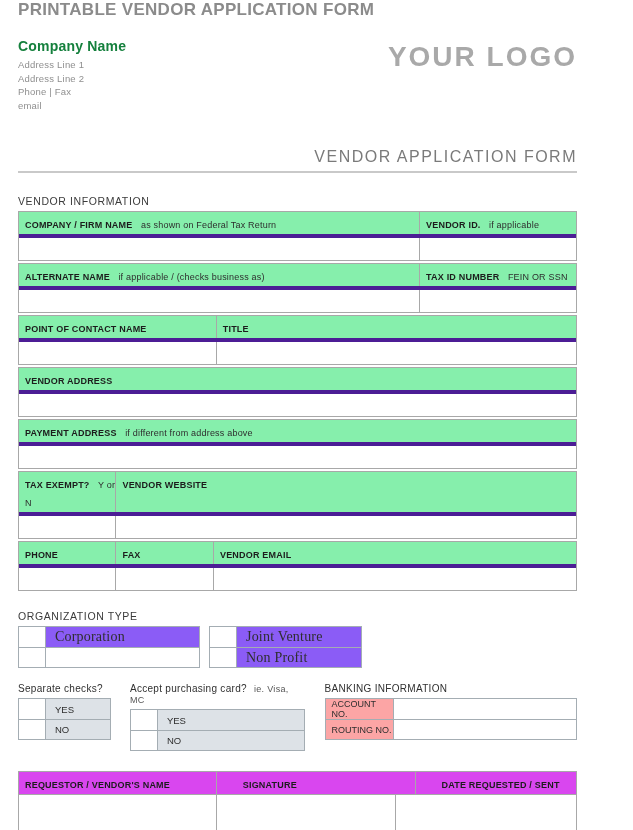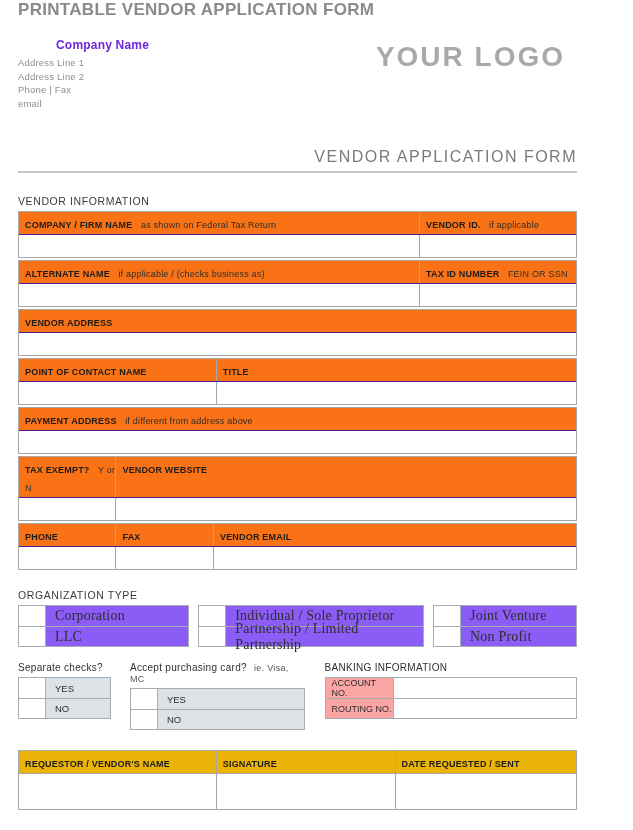--- a/index.html
+++ b/index.html
@@ -7,37 +7,37 @@
   body {
     width:633px; height:830px;
     font-family:"Liberation Sans", sans-serif;
     color:#333; overflow:hidden;
   }
   .sheet { width:559px; margin-left:18px; }
 
   
   .page-title { font-size:17px; font-weight:bold; color:#8b8b8b; letter-spacing:0.3px; }
   .letterhead { position:relative; margin-top:18px; height:78px; }
-  .company-name { font-size:12px; font-weight:bold; color:#6d28d9; letter-spacing:0.2px;margin-left:38px; }
+  .company-name { font-size:14px; font-weight:bold; color:#15803d; letter-spacing:0.2px; }
   .addr { font-size:9.5px; color:#8f8f8f; line-height:13.5px; margin-top:4px; letter-spacing:0.2px; }
-  .logo { position:absolute; right:12px; top:3px; font-size:28px; font-weight:bold;
+  .logo { position:absolute; right:0; top:3px; font-size:28px; font-weight:bold;
           color:#a9a9a9; letter-spacing:2px; }
 
   
   .form-title-wrap { margin-top:32px; text-align:right; }
   .form-title { font-size:16px; color:#7a7a7a; letter-spacing:1.5px; }
   .rule { border:none; border-top:2px solid #c9c9c9; margin-top:5px; }
 
   .section-title { font-size:10.5px; color:#3b3b3b; letter-spacing:0.6px; }
   .vi-title { margin-top:22px; margin-bottom:4px; }
 
   
   .block { border:1px solid #a8a8a8; margin-bottom:2px; }
   .frow { display:flex; }
-  .frow.hdr { background:#f97316; border-bottom:1px solid #4c1d95; }
+  .frow.hdr { background:#86efac; border-bottom:4px solid #4c1d95; }
   .fcell { min-height:15px; padding:2px 0 2px 6px; }
   .frow .fcell { border-right:1px solid #a8a8a8; }
   .frow .fcell:last-child { border-right:none; }
   .inp .fcell { height:22px; background:#fff; }
   .lbl { font-size:9px; font-weight:bold; color:#1c1c1c; letter-spacing:0.2px; }
   .note { font-size:9px; color:#2e2e2e; margin-left:4px; letter-spacing:0.2px; }
   .w72 { flex:0 0 72%; } .w28 { flex:0 0 28%; }
   .w355 { flex:0 0 35.5%; } .w645 { flex:0 0 64.5%; }
   .w175 { flex:0 0 17.5%; } .w65 { flex:0 0 65%; } .w825 { flex:0 0 82.5%; }
   .w100 { flex:0 0 100%; }
@@ -68,21 +68,21 @@
   .q-note { font-size:9px; color:#555; font-weight:normal; margin-left:4px; }
   .bank-table { border:1px solid #a4adb3; }
   .bank-row { display:flex; height:20px; }
   .bank-row + .bank-row { border-top:1px solid #a4adb3; }
   .bank-lbl { flex:0 0 68px; background:#fca5a5; border-right:1px solid #a4adb3;
               display:flex; align-items:center; padding-left:6px; font-size:9px; color:#2e2e2e; }
   .bank-inp { flex:1 1 auto; background:#fff; }
 
   
   .req-table { margin-top:20px; border:1px solid #a8a8a8; }
-  .req-table .hdr { background:#eab308; border-bottom:1px solid #a8a8a8; }
+  .req-table .hdr { background:#d946ef; border-bottom:1px solid #a8a8a8;gap:20px; }
   .req-inp .fcell { height:35px; }
 </style>
 </head>
 <body>
 
 <div class="sheet">
 
   <div class="page-title">PRINTABLE VENDOR APPLICATION FORM</div>
 
   <div class="letterhead">
@@ -132,41 +132,41 @@
       </div>
     </div>
     <div class="frow inp">
       <div class="fcell w72"></div>
       <div class="fcell w28"></div>
     </div>
   </div>
 
   <div class="block">
     <div class="frow hdr">
+      <div class="fcell w355">
+        <span class="lbl">POINT OF CONTACT NAME</span>
+      </div>
+      <div class="fcell w645">
+        <span class="lbl">TITLE</span>
+      </div>
+    </div>
+    <div class="frow inp">
+      <div class="fcell w355"></div>
+      <div class="fcell w645"></div>
+    </div>
+  </div>
+
+  <div class="block">
+    <div class="frow hdr">
       <div class="fcell w100">
         <span class="lbl">VENDOR ADDRESS</span>
       </div>
     </div>
     <div class="frow inp">
       <div class="fcell w100"></div>
-    </div>
-  </div>
-
-  <div class="block">
-    <div class="frow hdr">
-      <div class="fcell w355">
-        <span class="lbl">POINT OF CONTACT NAME</span>
-      </div>
-      <div class="fcell w645">
-        <span class="lbl">TITLE</span>
-      </div>
-    </div>
-    <div class="frow inp">
-      <div class="fcell w355"></div>
-      <div class="fcell w645"></div>
     </div>
   </div>
 
   <div class="block">
     <div class="frow hdr">
       <div class="fcell w100">
         <span class="lbl">PAYMENT ADDRESS</span>
         <span class="note">if different from address above</span>
       </div>
     </div>
@@ -212,31 +212,20 @@
 
   <div class="section-title org-title">ORGANIZATION TYPE</div>
   <div class="org-grid">
     <div class="org-pair op1">
       <div class="org-row">
         <div class="chk"></div>
         <div class="org-lbl">Corporation</div>
       </div>
       <div class="org-row">
         <div class="chk"></div>
-        <div class="org-lbl">LLC</div>
-      </div>
-    </div>
-    <div class="org-pair op2">
-      <div class="org-row">
-        <div class="chk"></div>
-        <div class="org-lbl">Individual / Sole Proprietor</div>
-      </div>
-      <div class="org-row">
-        <div class="chk"></div>
-        <div class="org-lbl">Partnership / Limited Partnership</div>
       </div>
     </div>
     <div class="org-pair op3">
       <div class="org-row">
         <div class="chk"></div>
         <div class="org-lbl">Joint Venture</div>
       </div>
       <div class="org-row">
         <div class="chk"></div>
         <div class="org-lbl">Non Profit</div>

